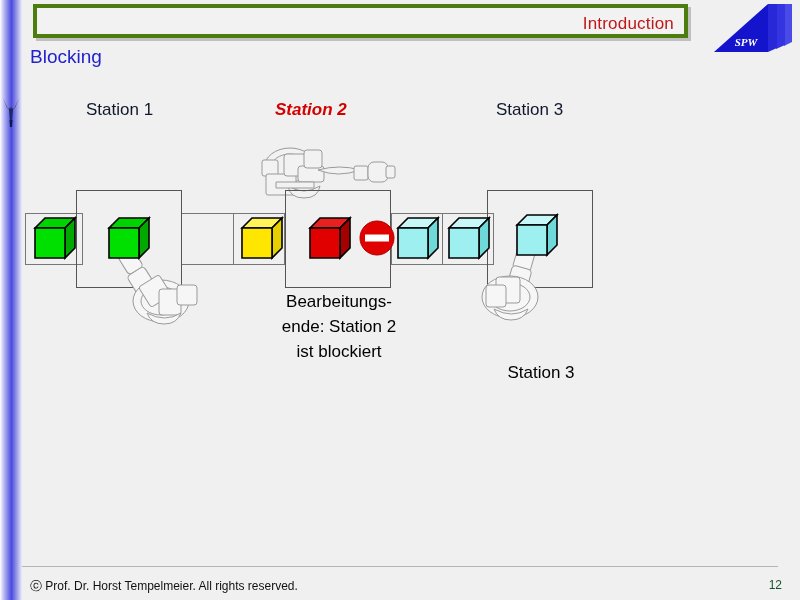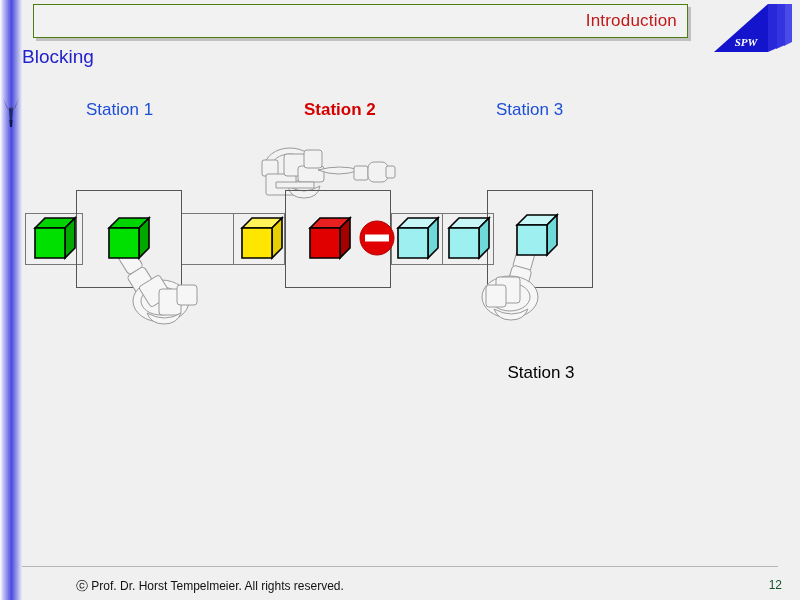--- a/index.html
+++ b/index.html
@@ -16,47 +16,47 @@
     background:linear-gradient(to right,#ffffff 0%,#b9b9f2 18%,#4a4ae0 52%,#9f9fe8 78%,#ececf8 100%);
   }
   #left-strip-icon{
     position:absolute;left:2px;top:96px;width:18px;height:34px;
   }
 
   
   #header-plate{
     position:absolute;left:33px;top:4px;width:655px;height:34px;
     background:#f2f2f2;
-    border:1px solid #4d7c0f;
+    border:4px solid #4d7c0f;
     box-shadow:3px 3px 0 #c0c0c0;
     box-sizing:border-box;
   }
   #header-title{
     position:absolute;right:10px;top:6px;
     font-size:17px;color:#c01818;
     letter-spacing:.2px;
   }
 
   
   #spw-logo{
     position:absolute;left:706px;top:2px;width:86px;height:50px;
   }
 
   
   #slide-title{
     position:absolute;left:22px;top:46px;
-    font-size:19px;color:#2222cc;
+    font-size:19px;color:#2222cc;padding-left:8px;
   }
 
   
   #diagram{
     position:absolute;left:0;top:85px;width:800px;height:440px;
   }
   .station-label{
-    position:absolute;font-size:17px;color:#1d4ed8;white-space:nowrap;
+    position:absolute;font-size:17px;color:#0f172a;white-space:nowrap;
   }
   .station-label.highlight{color:#d40000;font-weight:bold;}
 
   .station-box{
     position:absolute;border:1.4px solid #555;background:transparent;
     box-sizing:border-box;
   }
   .conveyor-cell{
     position:absolute;border:1.4px solid #777;background:transparent;
     box-sizing:border-box;
@@ -80,21 +80,21 @@
   .caption{
     position:absolute;text-align:center;font-size:17px;color:#000;
     line-height:25px;white-space:nowrap;
   }
 
   
   #footer-rule{
     position:absolute;left:22px;top:566px;width:756px;height:1px;background:#b5b5b5;
   }
   #footer-copy{
-    position:absolute;left:30px;top:578px;font-size:12px;color:#111;margin-left:46px;
+    position:absolute;left:30px;top:578px;font-size:12px;color:#111;
   }
   #footer-page{
     position:absolute;right:18px;top:578px;font-size:12px;color:#14532d;
   }
 </style>
 </head>
 <body>
 
 <div id="left-strip">
   <svg id="left-strip-icon" viewBox="0 0 18 34">
@@ -114,21 +114,21 @@
   <polygon points="62,2 71,2 71,46 62,50" fill="#2828d8"></polygon>
   <polygon points="62,2 62,50 8,50" fill="#1414cc"></polygon>
   <text x="40" y="44" font-family="Liberation Serif, serif" font-size="11" font-style="italic" font-weight="bold" fill="#ffffff" text-anchor="middle">SPW</text>
 </svg>
 
 <div id="slide-title">Blocking</div>
 
 <div id="diagram">
 
   <div class="station-label" style="left:86px;top:15px;">Station 1</div>
-  <div class="station-label highlight" style="left:304px;top:15px;">Station 2</div>
+  <div class="station-label highlight" style="left:275px;top:15px;font-style:italic;">Station 2</div>
   <div class="station-label" style="left:496px;top:15px;">Station 3</div>
 
   <svg class="robot" style="left:258px;top:57px;width:140px;height:62px;" viewBox="0 0 140 62">
     <g fill="#f2f2f2" stroke="#9a9a9a" stroke-width="1">
       <ellipse cx="32" cy="26" rx="26" ry="20"></ellipse>
       <ellipse cx="32" cy="26" rx="19" ry="14"></ellipse>
       <rect x="4" y="18" width="16" height="16" rx="2"></rect>
       <rect x="8" y="32" width="30" height="21" rx="2"></rect>
       <rect x="26" y="12" width="22" height="22" rx="3"></rect>
       <rect x="40" y="24" width="26" height="16" rx="3"></rect>
@@ -239,20 +239,25 @@
   </div>
 
   <div class="cube" style="left:515px;top:128px;">
     <svg viewBox="0 0 44 44" width="44" height="44">
       <polygon points="2,12 12,2 42,2 32,12" fill="#c8f7f7" stroke="#000" stroke-width="1.6"></polygon>
       <polygon points="32,12 42,2 42,32 32,42" fill="#6fd8d8" stroke="#000" stroke-width="1.6"></polygon>
       <polygon points="2,12 32,12 32,42 2,42" fill="#9ef0f0" stroke="#000" stroke-width="1.6"></polygon>
     </svg>
   </div>
 
+  <div class="caption" style="left:253px;top:204px;width:172px;">
+    <div>Bearbeitungs-</div>
+    <div>ende: Station 2</div>
+    <div>ist blockiert</div>
+  </div>
 
   <div class="caption" style="left:455px;top:275px;width:172px;">
     <div>Station 3</div>
   </div>
 
 </div>
 
 <div id="footer-rule"></div>
 <div id="footer-copy">ⓒ Prof. Dr. Horst Tempelmeier. All rights reserved.</div>
 <div id="footer-page">12</div>

